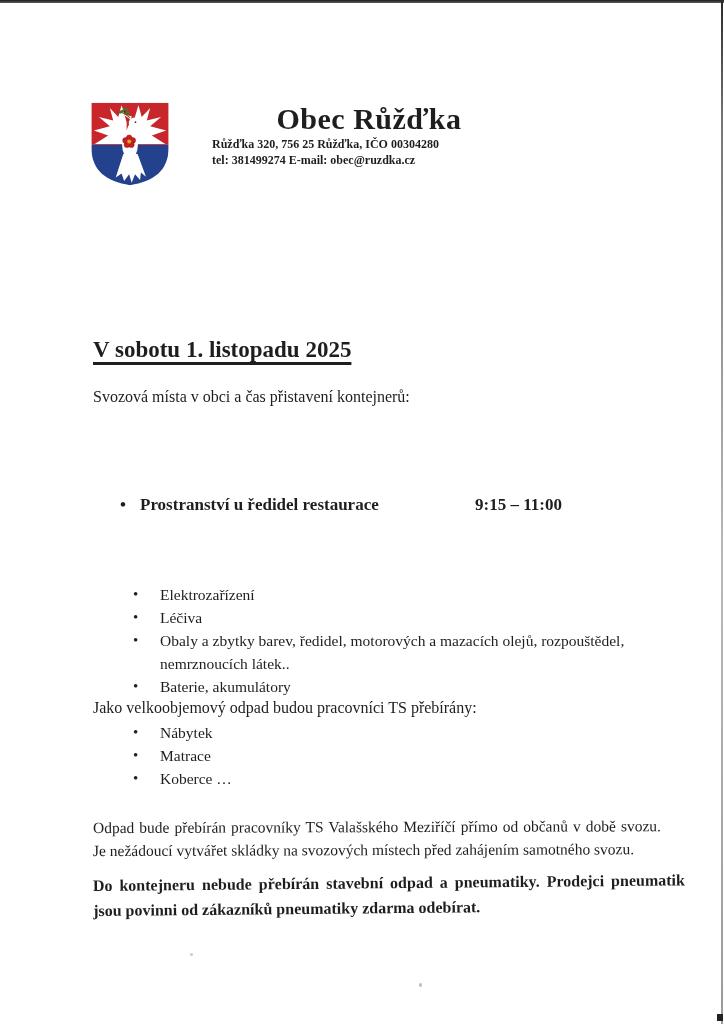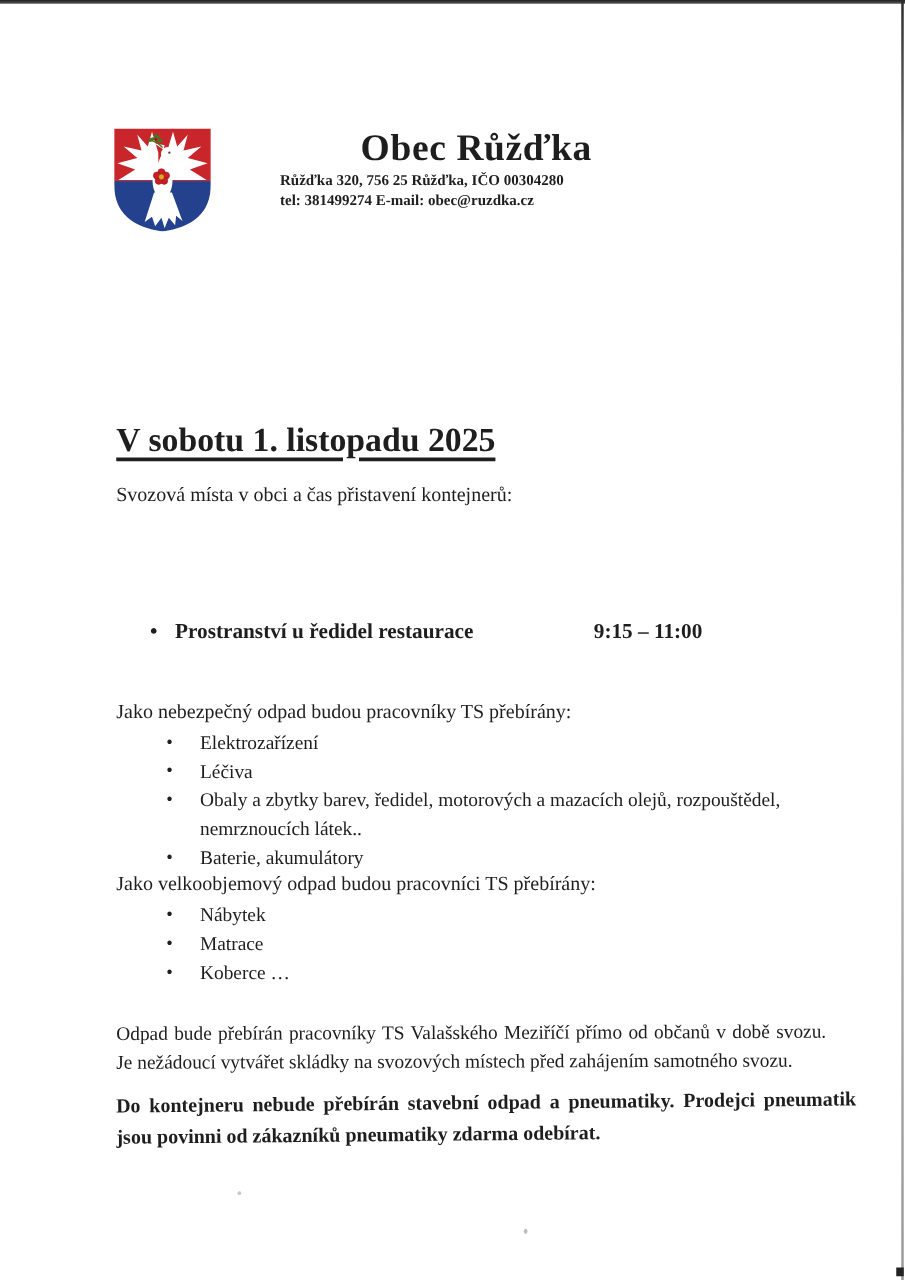--- a/index.html
+++ b/index.html
@@ -25,37 +25,37 @@
   }
   .scan-corner-mark {
     position:absolute; right:1px; bottom:3px; width:6px; height:7px;
     background:#222;
   }
   .speck1 { position:absolute; left:190px; top:953px; width:3px; height:3px; background:#c9c9c9; border-radius:50%; }
   .speck2 { position:absolute; left:419px; top:983px; width:3px; height:4px; background:#bdbdbd; border-radius:50%; }
 
   
   .crest { position:absolute; left:88px; top:100px; width:84px; height:88px; }
-  .header-text { position:absolute; left:224px; top:102px; width:314px; }
+  .header-text { position:absolute; left:212px; top:102px; width:314px; }
   .org-name {
     font-size:30px; font-weight:bold; text-align:center;
     letter-spacing:0.5px; white-space:nowrap;
   }
   .org-address, .org-contact {
     font-size:12px; font-weight:bold; white-space:nowrap; margin-top:1px;
   }
 
   
   .doc-title {
     position:absolute; left:93px; top:241px; width:530px;
     font-size:24px; font-weight:bold; line-height:35px;
   }
   .doc-date {
     position:absolute; left:93px; top:337px;
-    font-size:27px; font-weight:bold;
+    font-size:23px; font-weight:bold;
     text-decoration:underline; text-decoration-thickness:2.5px; text-underline-offset:5px;
   }
   .intro { position:absolute; left:93px; top:388px; font-size:16px; }
 
   
   .loc-row { position:absolute; left:120px; width:520px; }
   .loc-row.r1 { top:452px; }
   .loc-row.r2 { top:495px; }
   .loc-bullet { display:inline-block; width:20px; font-size:17px; font-weight:bold; }
   .loc-name { font-size:17px; font-weight:bold; }
@@ -160,21 +160,20 @@
 
   <div class="doc-date">V sobotu 1. listopadu 2025</div>
 
   <div class="intro">Svozová místa v obci a čas přistavení kontejnerů:</div>
 
   <div class="loc-row r2">
     <span class="loc-bullet">•</span><span class="loc-name">Prostranství u ředidel restaurace</span>
     <span class="loc-time">9:15 – 11:00</span>
   </div>
 
-  <div class="list-heading hazard-heading">Jako nebezpečný odpad budou pracovníky TS přebírány:</div>
   <ul class="waste-list hazard-list">
     <li><span class="dot">•</span><span>Elektrozařízení</span></li>
     <li><span class="dot">•</span><span>Léčiva</span></li>
     <li><span class="dot">•</span><span>Obaly a zbytky barev, ředidel, motorových a mazacích olejů, rozpouštědel, nemrznoucích látek..</span></li>
     <li><span class="dot">•</span><span>Baterie, akumulátory</span></li>
   </ul>
 
   <div class="list-heading bulky-heading">Jako velkoobjemový odpad budou pracovníci TS přebírány:</div>
   <ul class="waste-list bulky-list">
     <li><span class="dot">•</span><span>Nábytek</span></li>

